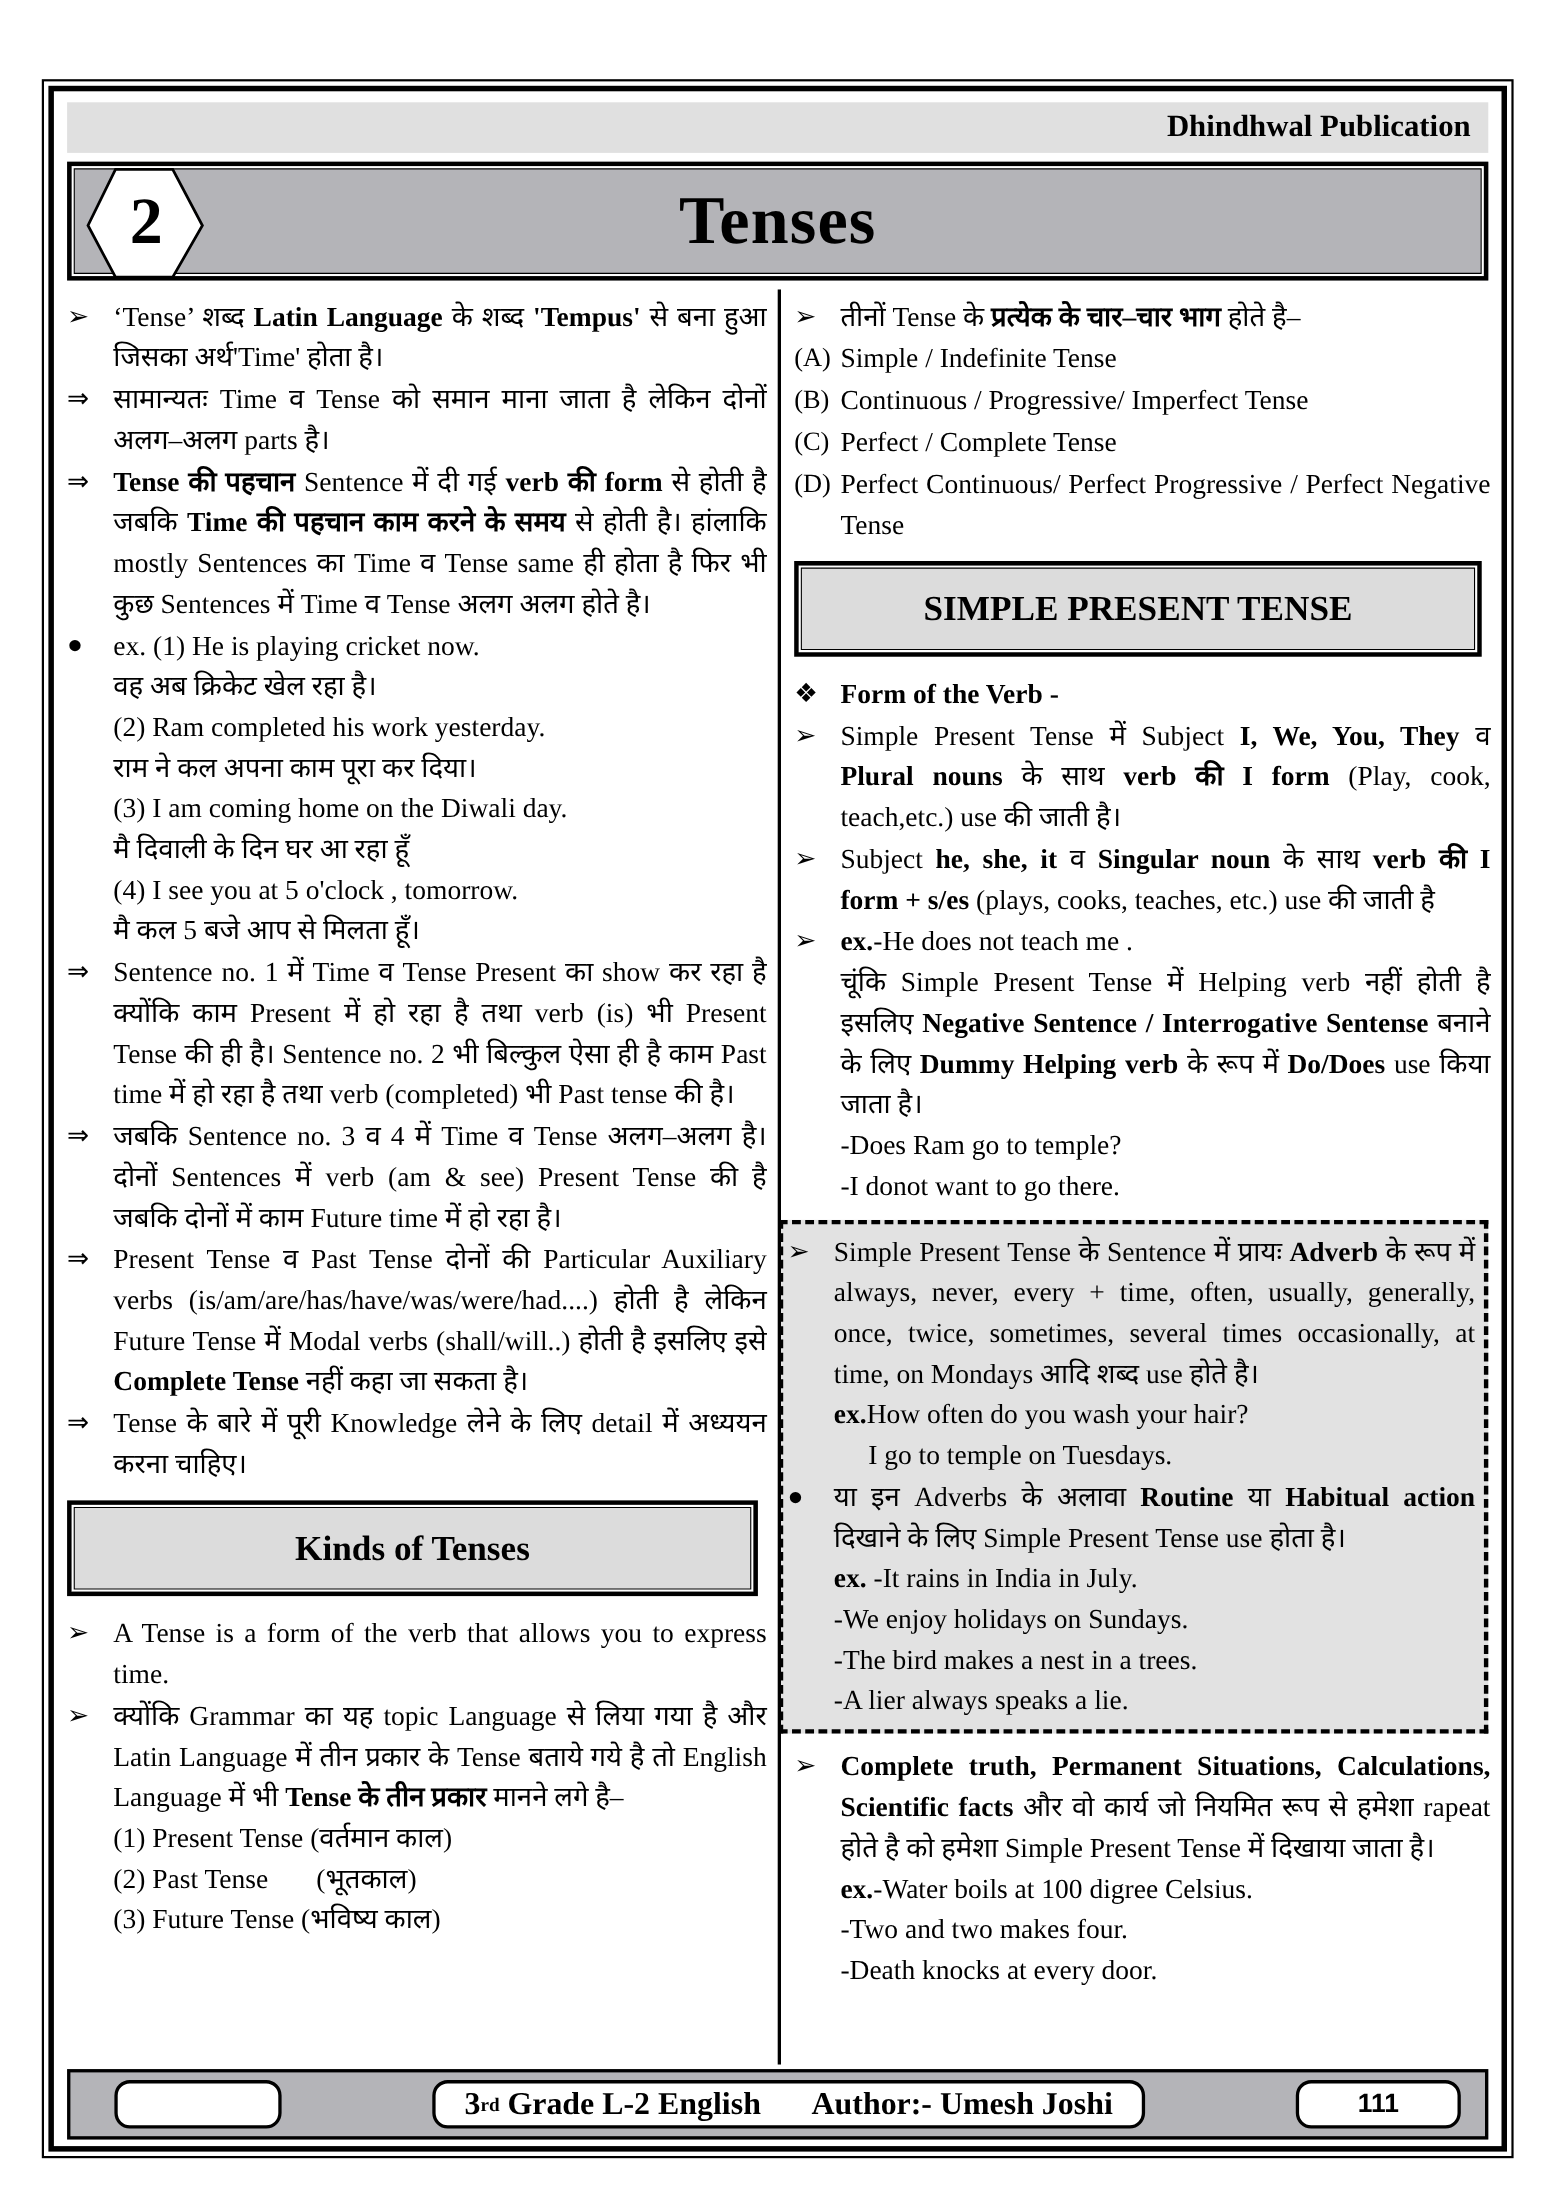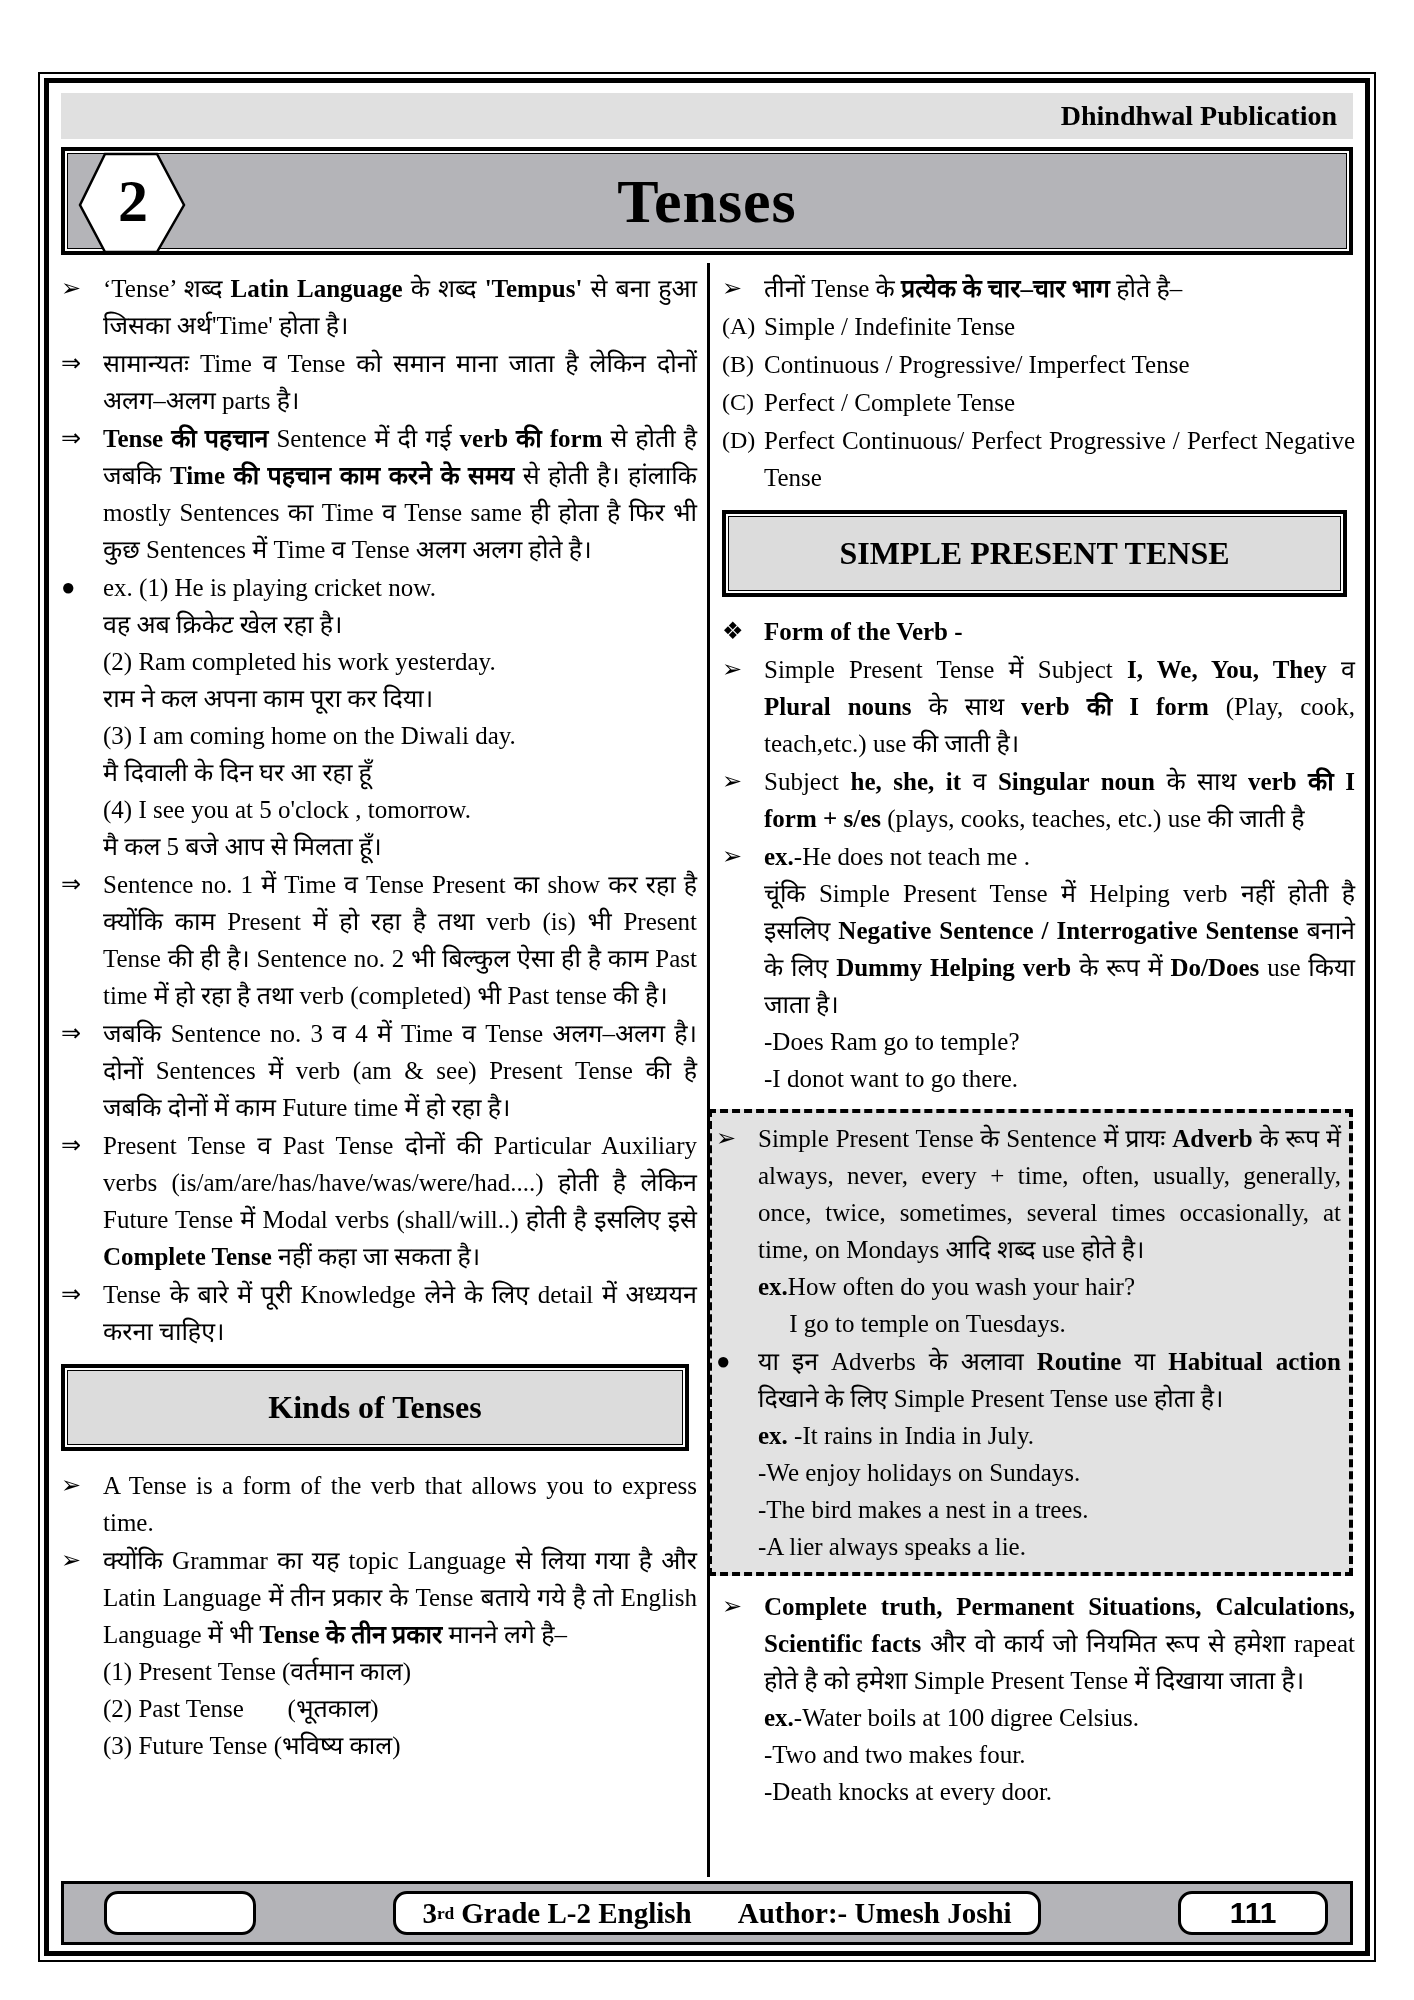--- a/index.html
+++ b/index.html
@@ -64,21 +64,21 @@
   }
   .fbox{
     background:#fff;border:3px solid #000;border-radius:14px;height:44px;
     box-sizing:border-box;display:flex;align-items:center;justify-content:center;
   }
   .fbox.blank{width:152px;margin-left:18px;}
   .fbox.book{padding:0 26px;font-weight:bold;font-size:29px;white-space:nowrap;}
   .fbox.book sup{font-size:0.6em;line-height:0;}
   .fbox.book .author{margin-left:46px;}
   .fbox.book .rest{margin-left:7px;font-family:Liberation Serif, serif;}
-  .fbox.pagenum{width:150px;font-weight:bold;font-size:30px;
+  .fbox.pagenum{width:150px;font-weight:bold;font-size:24px;
     font-family:"Liberation Sans","DejaVu Sans",sans-serif;}
 </style>
 </head>
 <body>
 
 <div class="frame-outer">
   <div class="frame-inner">
 
     <div class="header-band">
       <span>Dhindhwal Publication</span>

